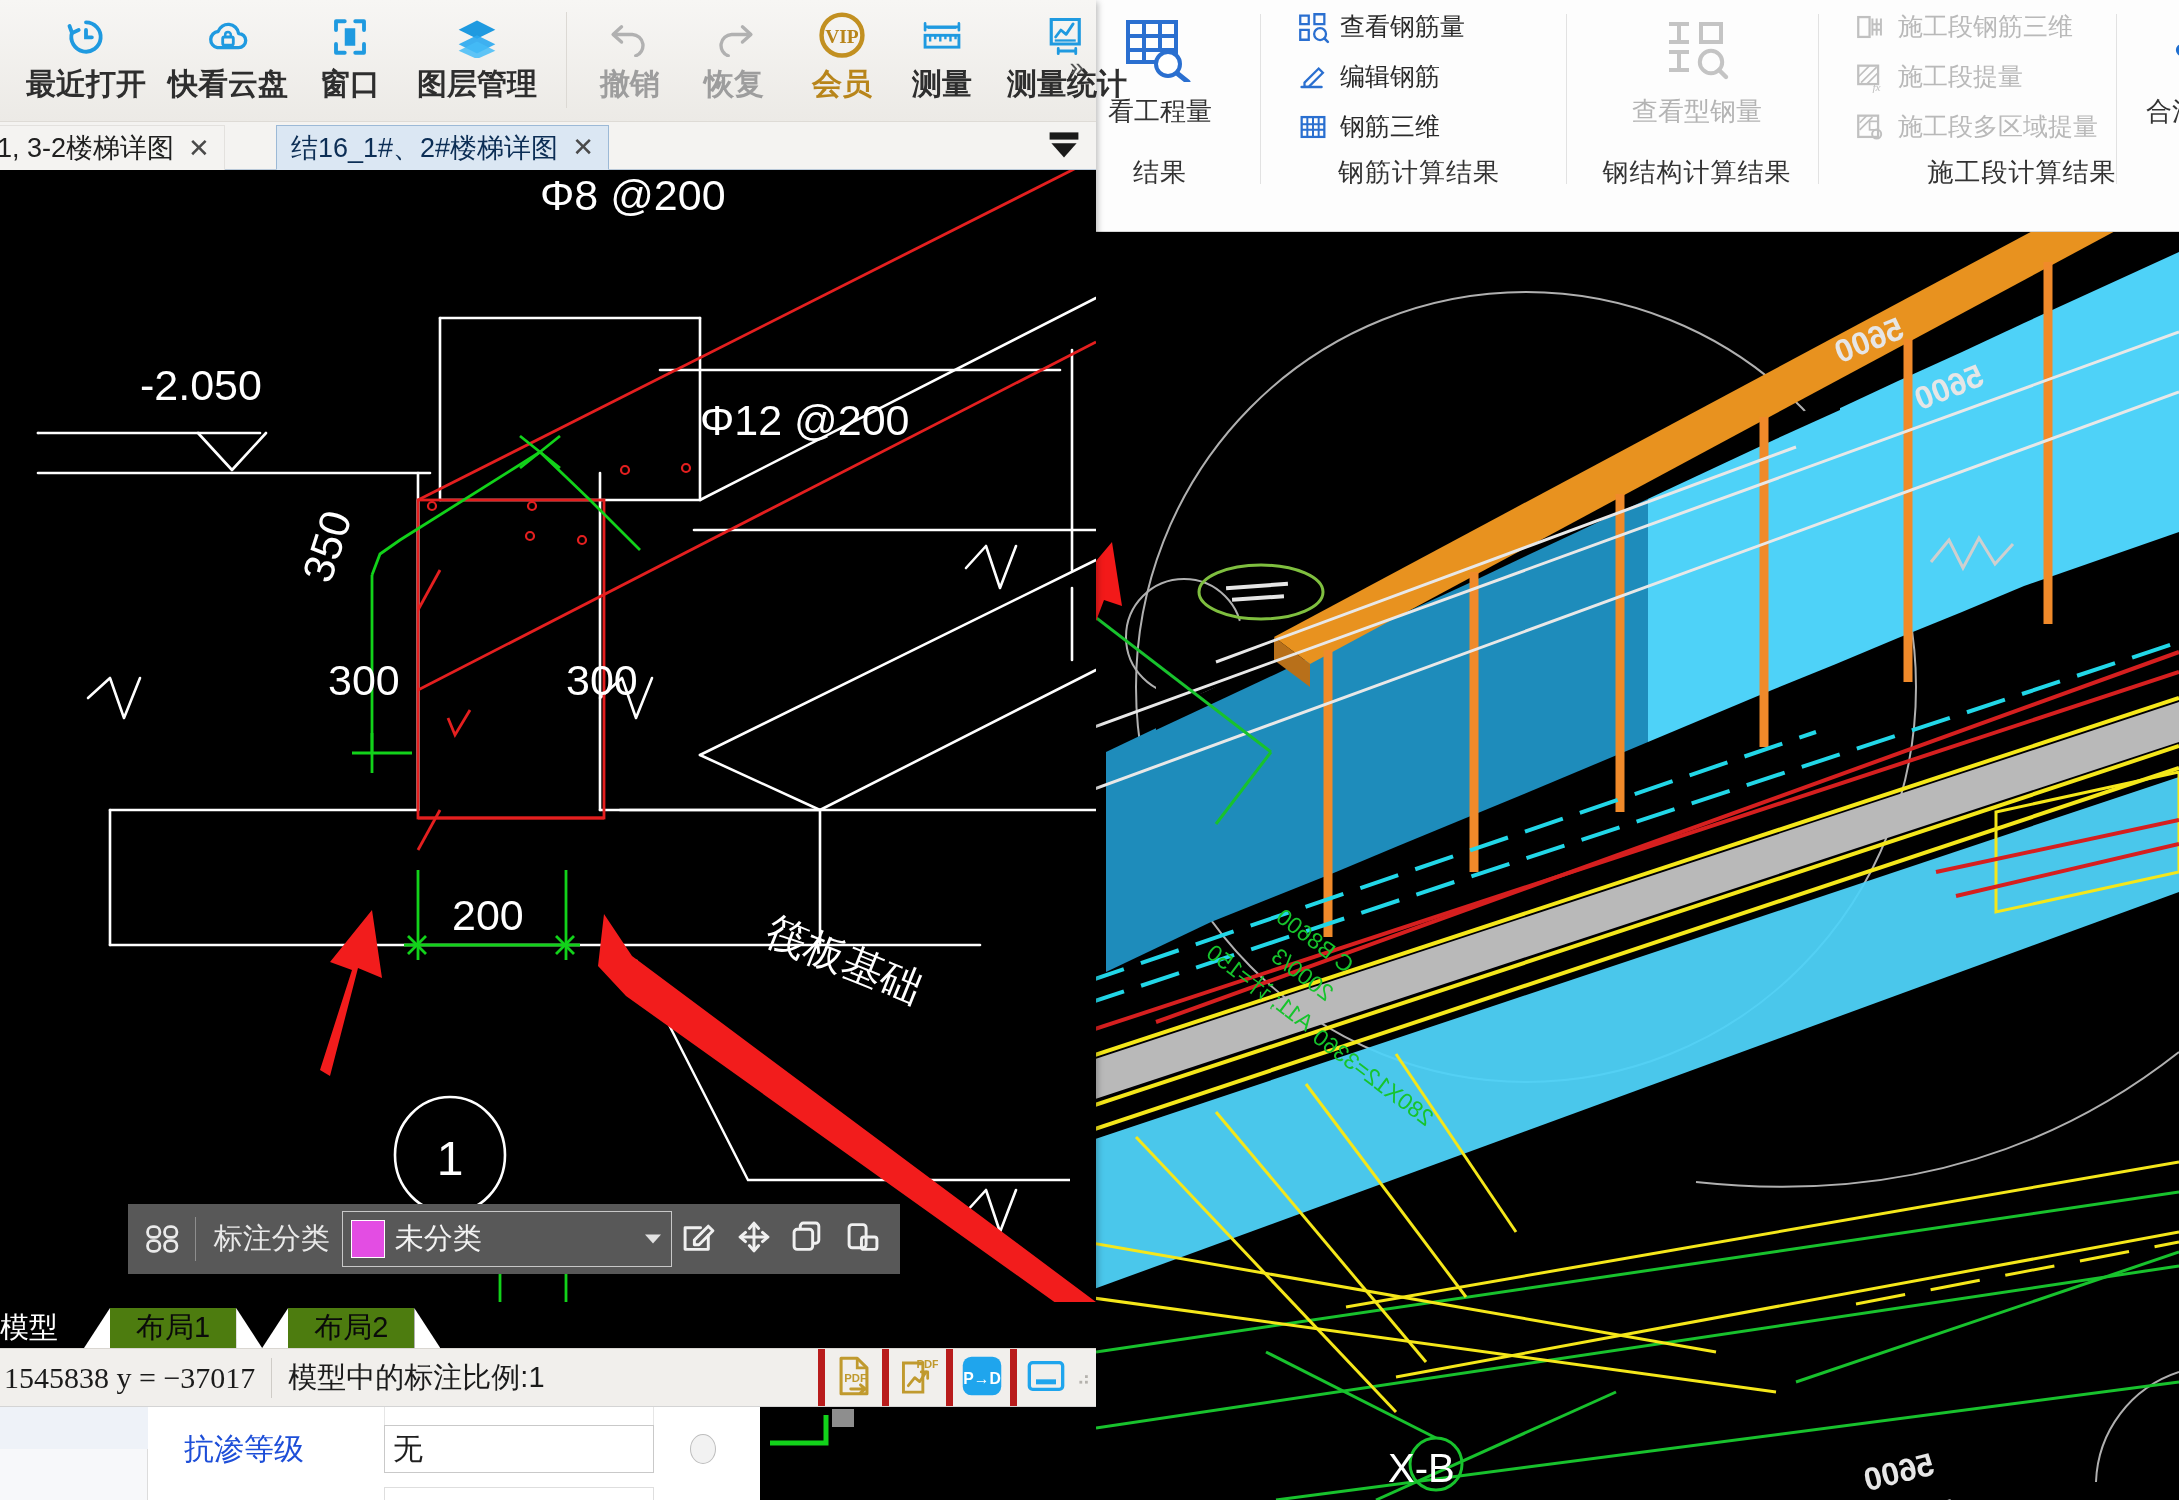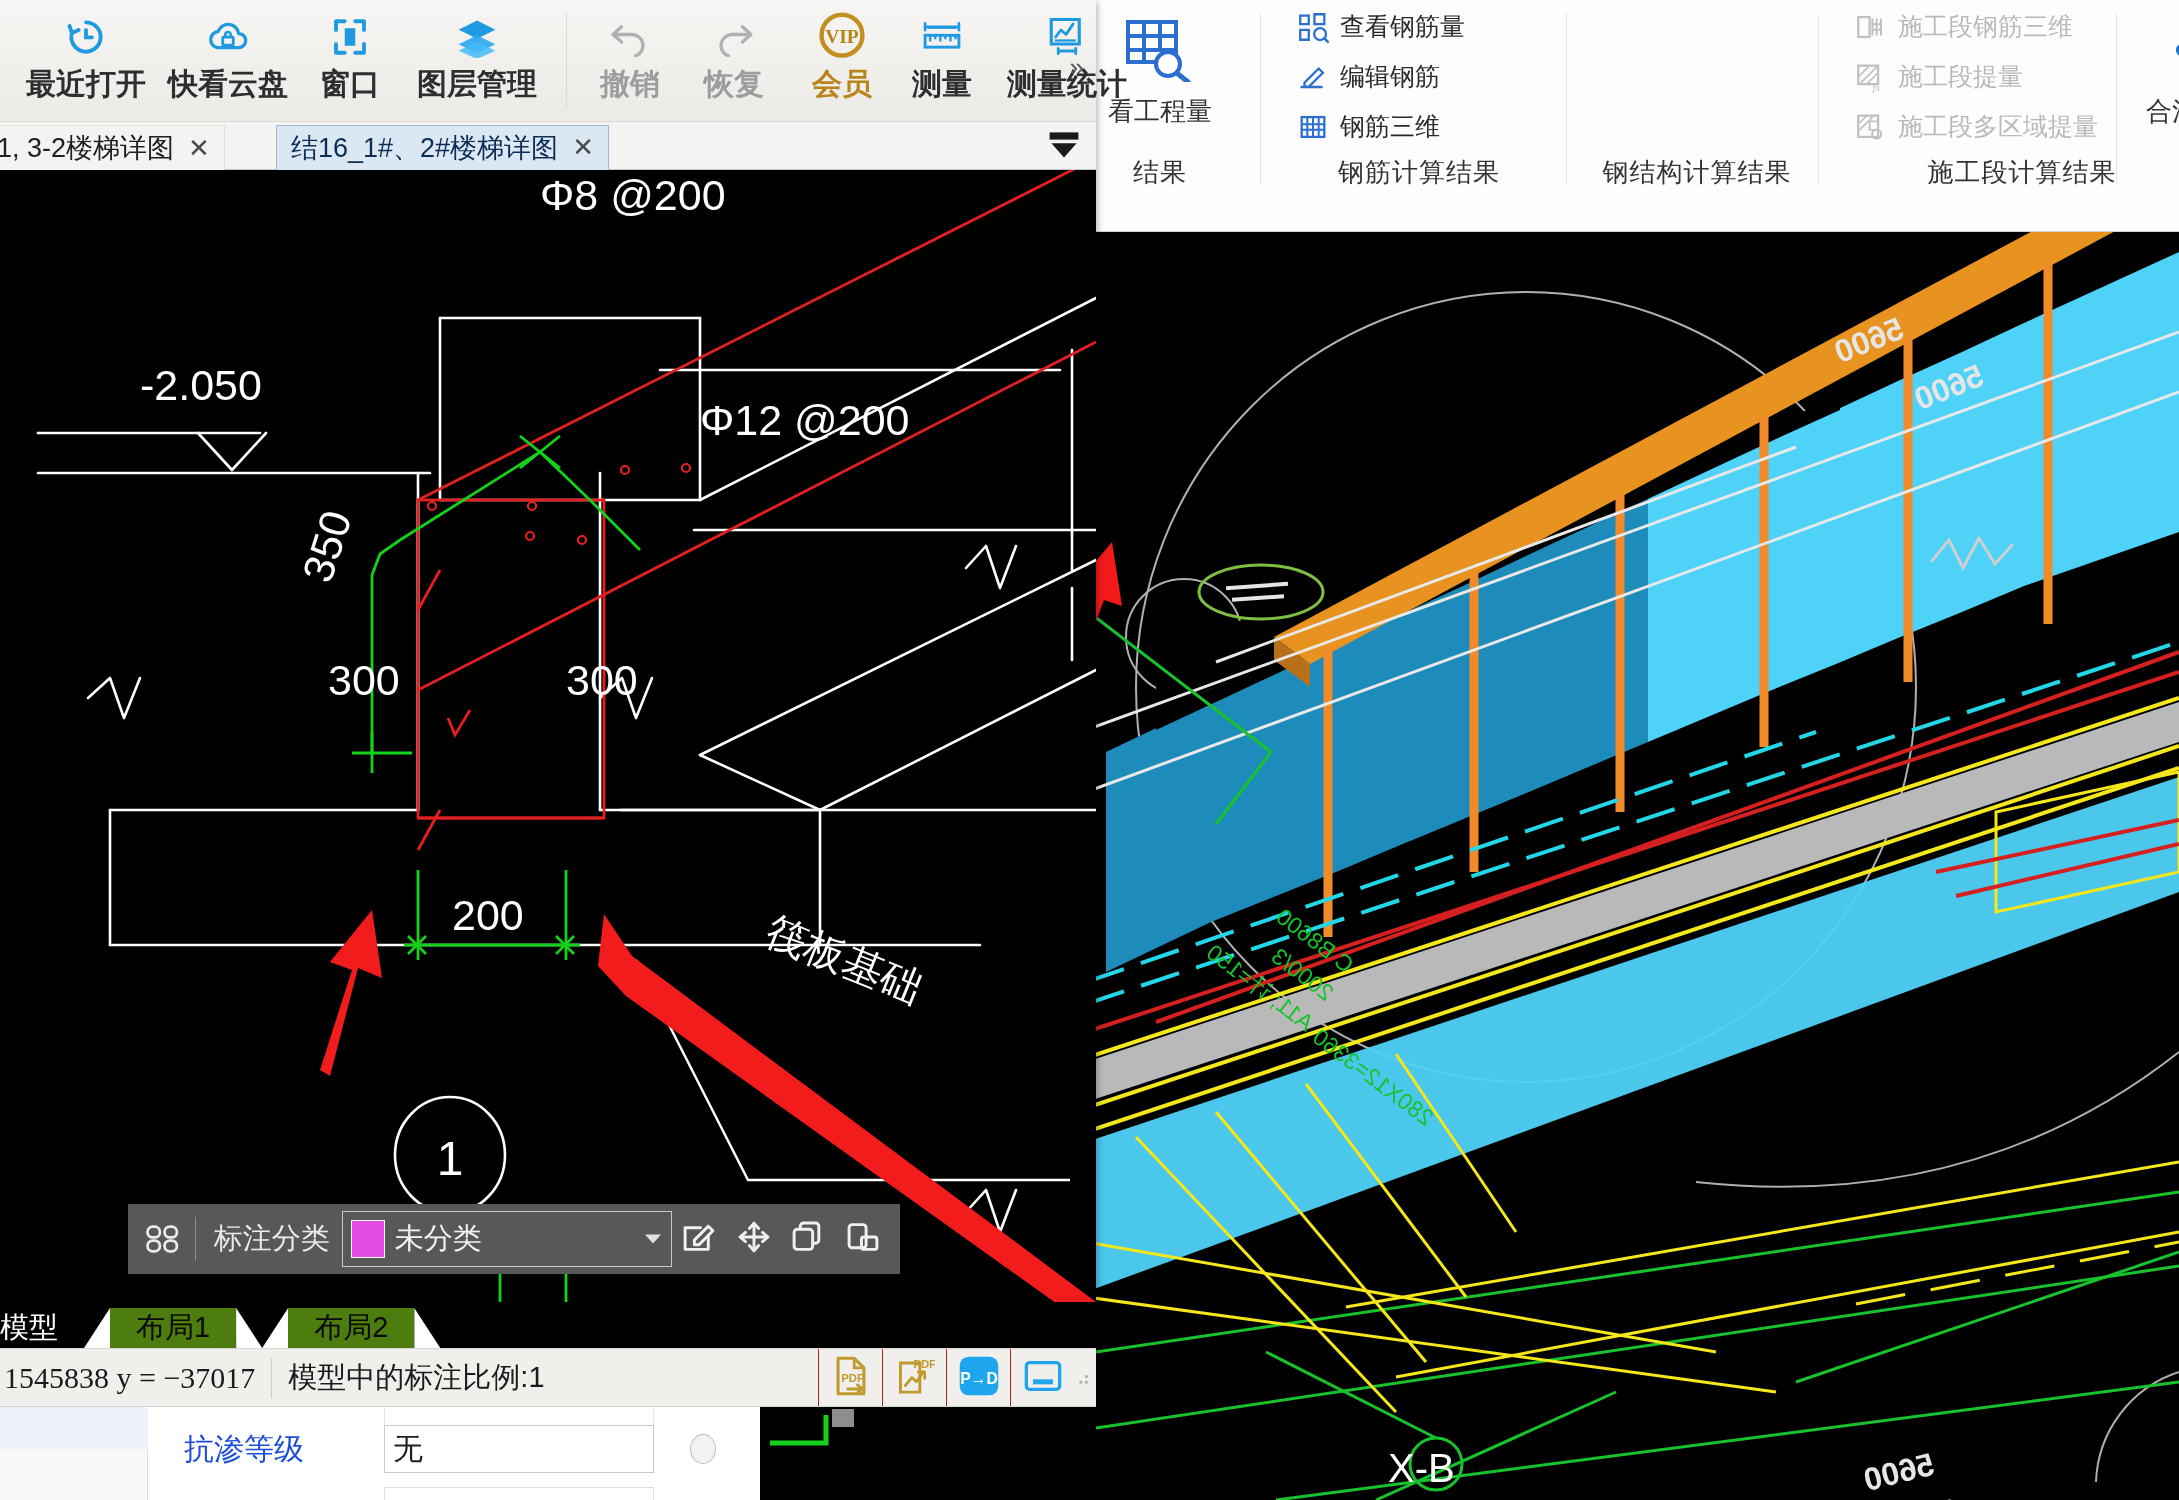--- a/index.html
+++ b/index.html
@@ -127,21 +127,21 @@
   #status-bar {
     position: absolute; left: 0; top: 1348px; width: 1096px; height: 58px;
     background: #f1efec; border-top: 1px solid #d9d6d1;
     display: flex; align-items: center;
   }
   #status-bar .sb-coord { font-family: "Liberation Serif", serif; font-size: 30px; color: #1b1b1b; padding-left: 4px; white-space: nowrap; }
   #status-bar .sb-vsep { width: 1px; height: 40px; background: #cfccc7; margin: 0 16px; }
   #status-bar .sb-scale { font-size: 29px; color: #1b1b1b; white-space: nowrap; }
   #status-bar .sb-tools { margin-left: auto; display: flex; align-items: center; height: 100%; }
   #status-bar .sb-tool { width: 64px; height: 100%; display:flex; align-items:center; justify-content:center;
-                         border-left: 1px solid #b91c1c; }
+                         border-left: 7px solid #b91c1c; }
   #status-bar .sb-grip { width: 22px; display:flex; align-items:center; justify-content:center; }
 
   
   #prop-panel {
     position: absolute; left: 0; top: 1406px; width: 1096px; height: 94px;
     background: #ffffff; border-top: 1px solid #d4d4d4; overflow: hidden;
   }
   #prop-panel .pp-left { position: absolute; left: 0; top: 0; width: 148px; height: 94px;
                          background: #f7f8fa; border-right: 1px solid #dcdcdc; }
   #prop-panel .pp-left-tag { position: absolute; left: 0; top: 0; width: 148px; height: 42px; background: #eef2f8; }
@@ -213,20 +213,32 @@
             </svg>
           </span>
           <span class="rb-tx">钢筋三维</span>
         </div>
         <div class="rb-group-label">钢筋计算结果</div>
       </div>
 
       <div class="rb-group-sep" style="left:470px;"></div>
 
       <div class="rb-group" style="left:484px; width:234px;">
+        <div class="rb-big disabled">
+          <span class="rb-big-icon">
+            <svg width="72" height="64" viewBox="0 0 36 32">
+              <path d="M4 3h10M9 3v9M4 12h10" fill="none" stroke="#c4c4c4" stroke-width="2"></path>
+              <path d="M20 3h10v9h-10z" fill="none" stroke="#c4c4c4" stroke-width="2"></path>
+              <path d="M4 17h10M9 17v9M4 26h10" fill="none" stroke="#c4c4c4" stroke-width="2"></path>
+              <circle cx="25" cy="22" r="5.6" fill="none" stroke="#c4c4c4" stroke-width="2"></circle>
+              <path d="M29 26l3.5 3.5" stroke="#c4c4c4" stroke-width="2.2" stroke-linecap="round"></path>
+            </svg>
+          </span>
+          <span class="rb-big-text">查看型钢量</span>
+        </div>
         <div class="rb-group-label">钢结构计算结果</div>
       </div>
 
       <div class="rb-group-sep" style="left:722px;"></div>
 
       <div class="rb-group" style="left:736px; width:380px;">
         <div class="rb-item disabled" style="left:18px; top:6px;">
           <span class="rb-ic">
             <svg width="34" height="34" viewBox="0 0 24 24">
               <rect x="3" y="5" width="8" height="14" fill="none" stroke="#c0c0c0" stroke-width="1.6"></rect>

